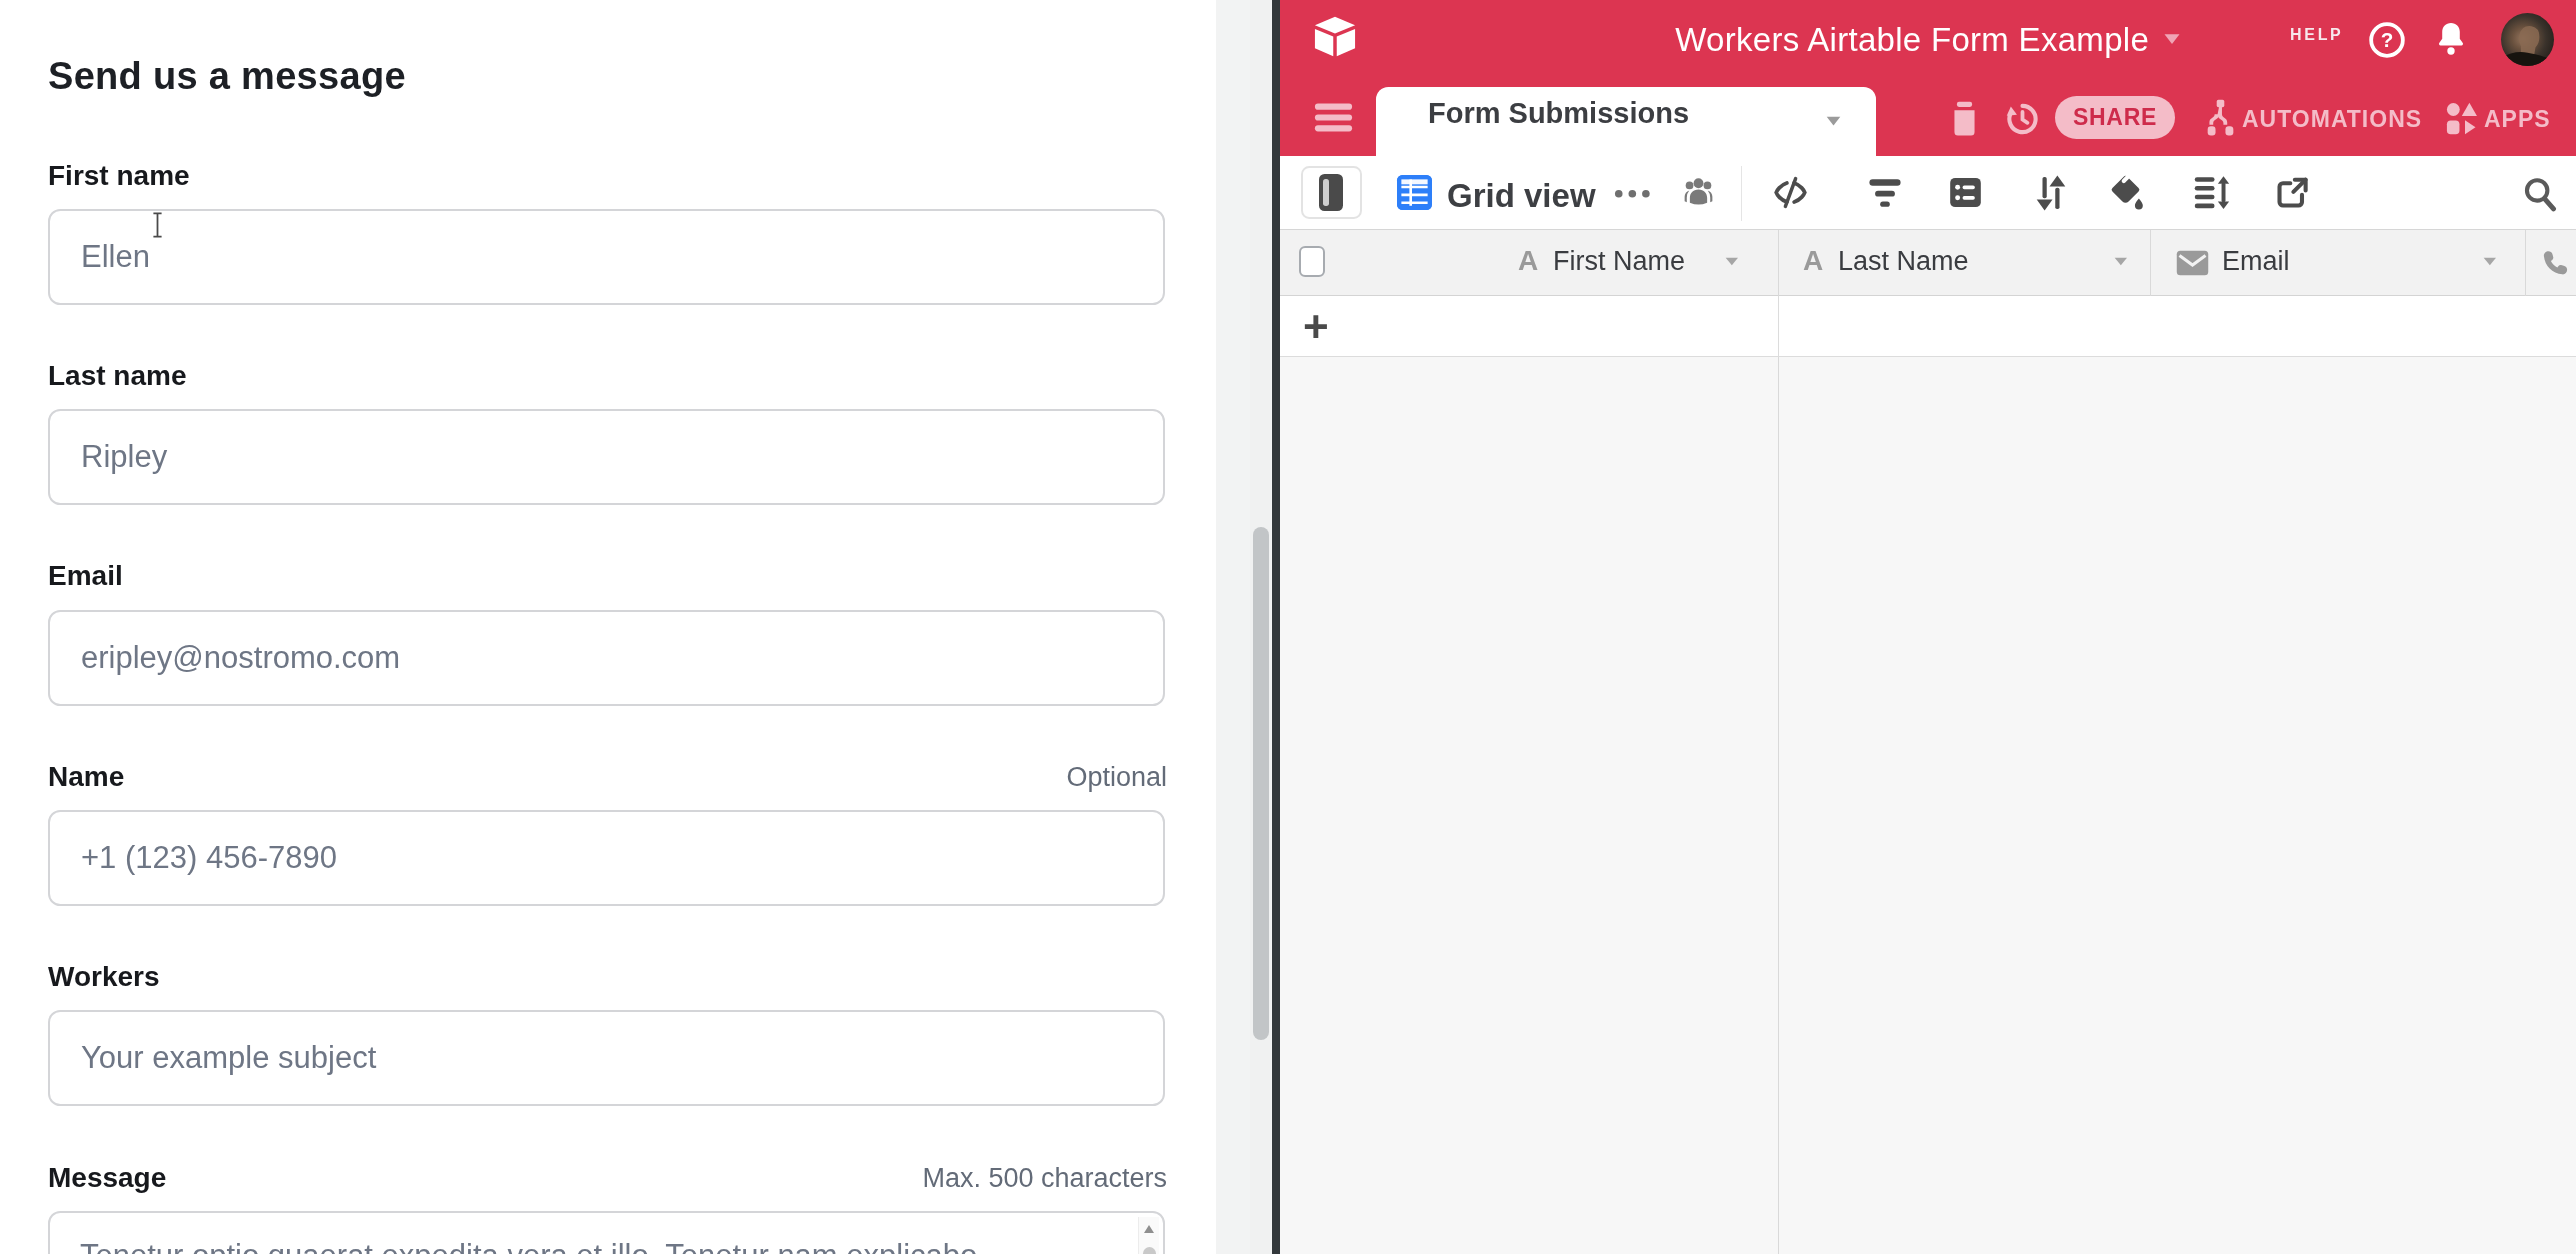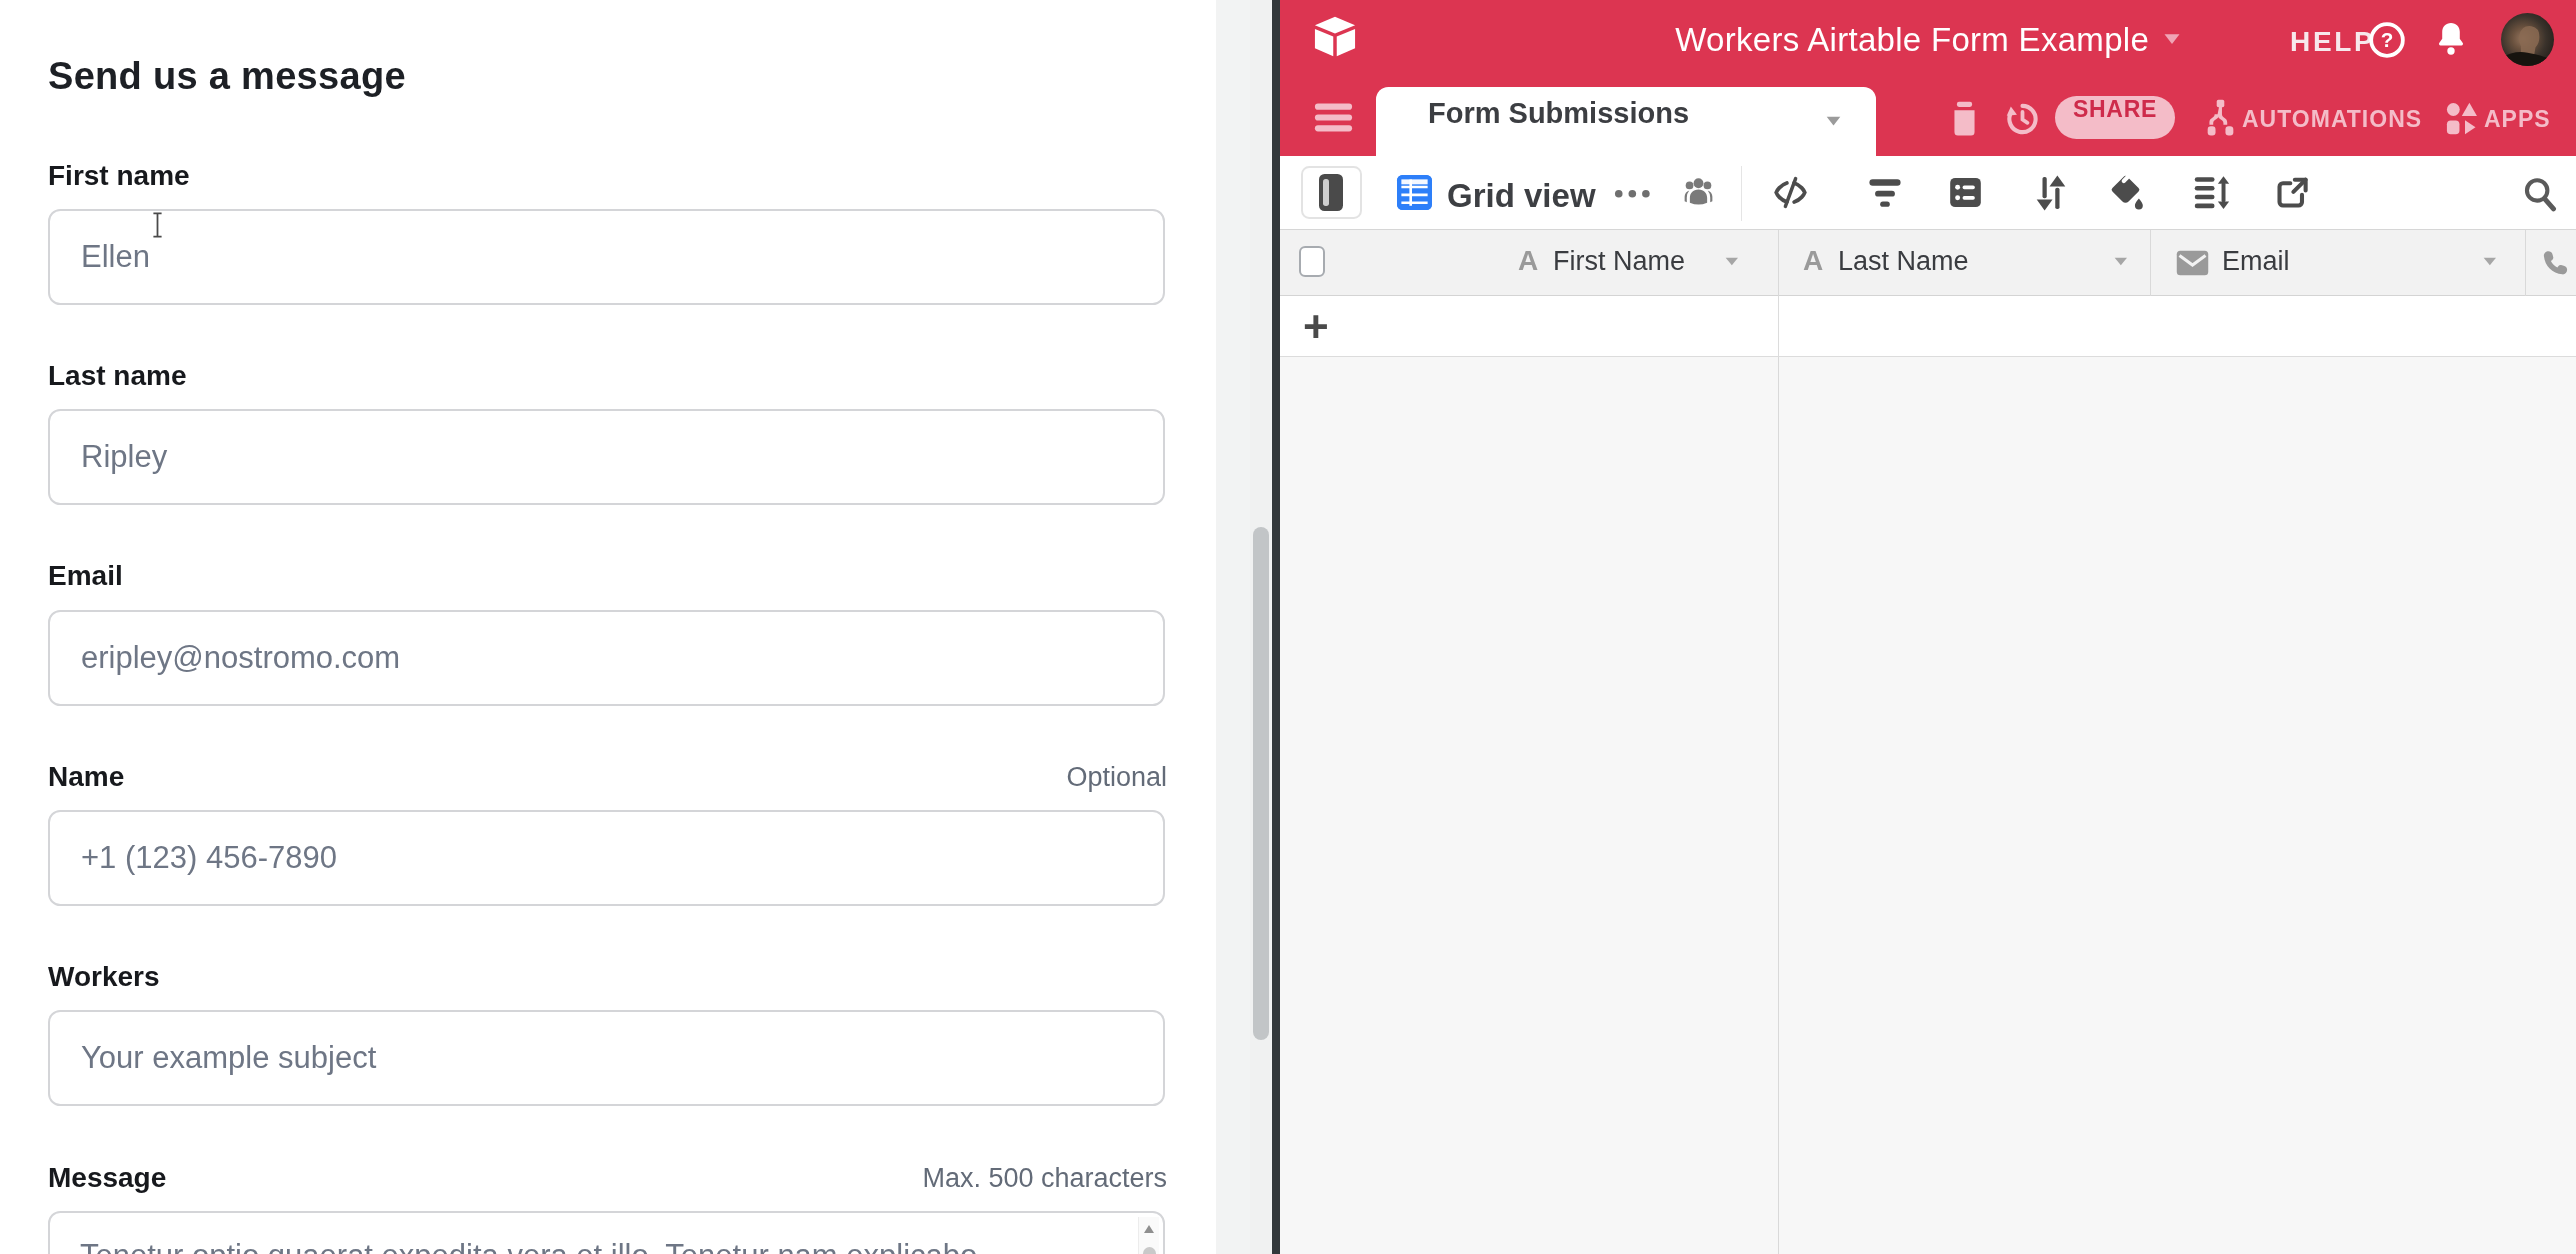--- a/index.html
+++ b/index.html
@@ -31,29 +31,29 @@
   .gutter { left:1216px; top:0; width:56px; height:1255px; background:#f2f3f3; }
   .scroll-track { left:1250px; top:0; width:21px; height:1255px; background:#f0f1f1; }
   .scroll-thumb { left:1253px; top:527px; width:15.7px; height:513px; background:#c2c5c7; border-radius:8.2px; }
   .pane-divider { left:1272px; top:0; width:8.2px; height:1255px; background:#33383b; }
 
   
   .at-pane { left:1280px; top:0; width:1296px; height:1255px; background:#f7f7f7; }
   .at-topbar { left:0; top:0; width:1296px; height:79px; background:#dc3551; }
   .at-title-wrap { left:0; top:0; width:1296px; height:79px; display:flex; align-items:center; justify-content:center; gap:13.7px; }
   .at-title { font-size:33px; font-weight:400; color:#ffffff; letter-spacing:0.3px; }
-  .at-help { left:1010px; top:26px; font-size:28px; font-weight:700; letter-spacing:2.7px; color:#f7e8ec; }
+  .at-help { left:1010px; top:26px; font-size:16px; font-weight:700; letter-spacing:2.7px; color:#f7e8ec; }
   .avatar { left:1221px; top:13px; width:53px; height:53px; border-radius:50%;
             background:radial-gradient(circle at 42% 48%, #96765e 0%, #6b523f 26%, #3a322b 55%, #15120f 100%); }
 
   .at-menubar { left:0; top:79px; width:1296px; height:77px; background:#dc3551; }
   .at-tab { left:96px; top:8.2px; width:500px; height:69px; background:#ffffff; border-radius:12.3px 12.3px 0 0; }
   .at-tab-label { position:absolute; left:52px; top:10px; font-size:29px; font-weight:600; color:#3c3e42; }
   .share-pill { left:775px; top:17px; width:120px; height:43px; background:#f4bcc8; border-radius:22px;
-                display:flex; justify-content:center; }
+                display:flex; align-items:center; justify-content:center; }
   .share-pill span { font-size:23px; font-weight:700; letter-spacing:0.7px; color:#ce2b4b; }
   .at-menutext { font-size:23px; font-weight:700; letter-spacing:1px; color:#f4bcc8; }
 
   .at-toolbar { left:0; top:156px; width:1296px; height:74px; background:#ffffff; border-bottom:1.4px solid #d6d6d6; }
   .tgl-btn { left:20.5px; top:10.2px; width:61px; height:53px; background:#fff; border:2px solid #e3e3e3; border-radius:8.2px;
              display:flex; align-items:center; justify-content:center; }
   .tgl-glyph { width:24.6px; height:37px; background:#4a4a4a; border-radius:5.5px; position:relative; }
   .tgl-glyph:after { content:""; position:absolute; left:4.1px; top:4.8px; width:6.1px; height:27px; background:#cfcfcf; border-radius:2.7px; }
   .gridview-ic { left:117px; top:19px; width:35px; height:35px; background:#2d7ff9; border-radius:5.5px; }
   .gridview-lbl { left:167px; top:20.5px; font-size:33px; font-weight:600; color:#3d3f43; }

